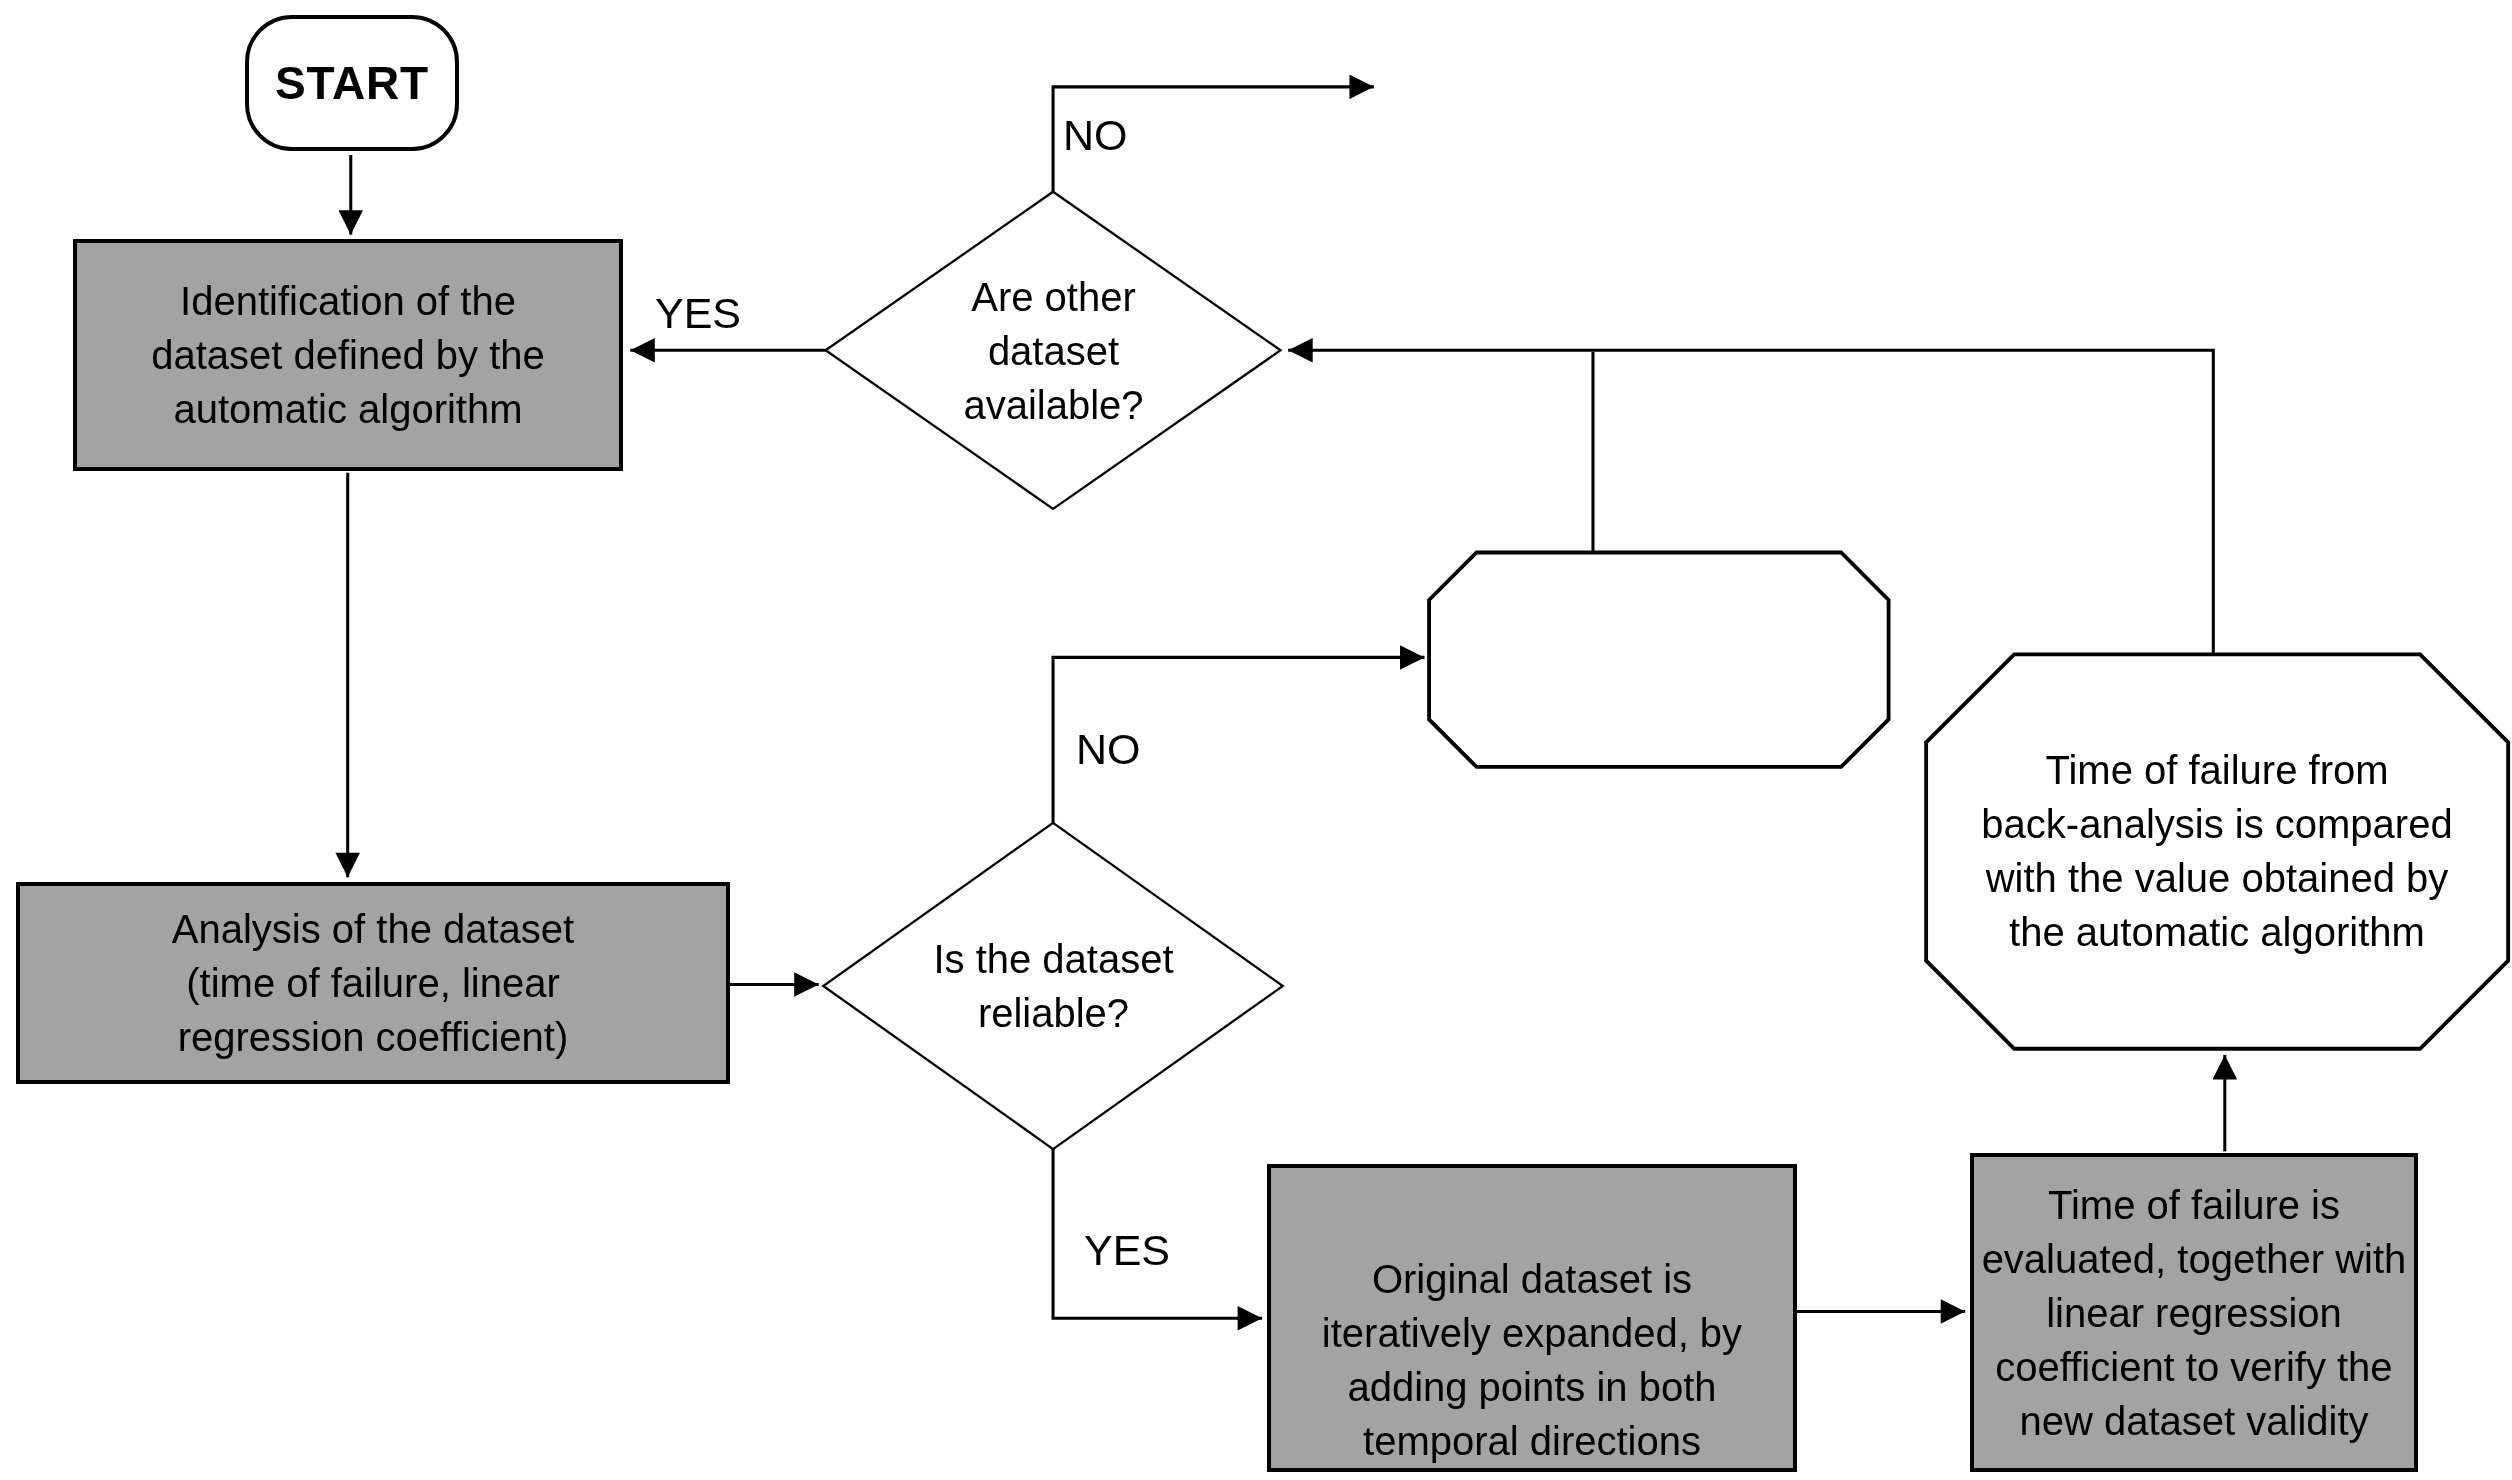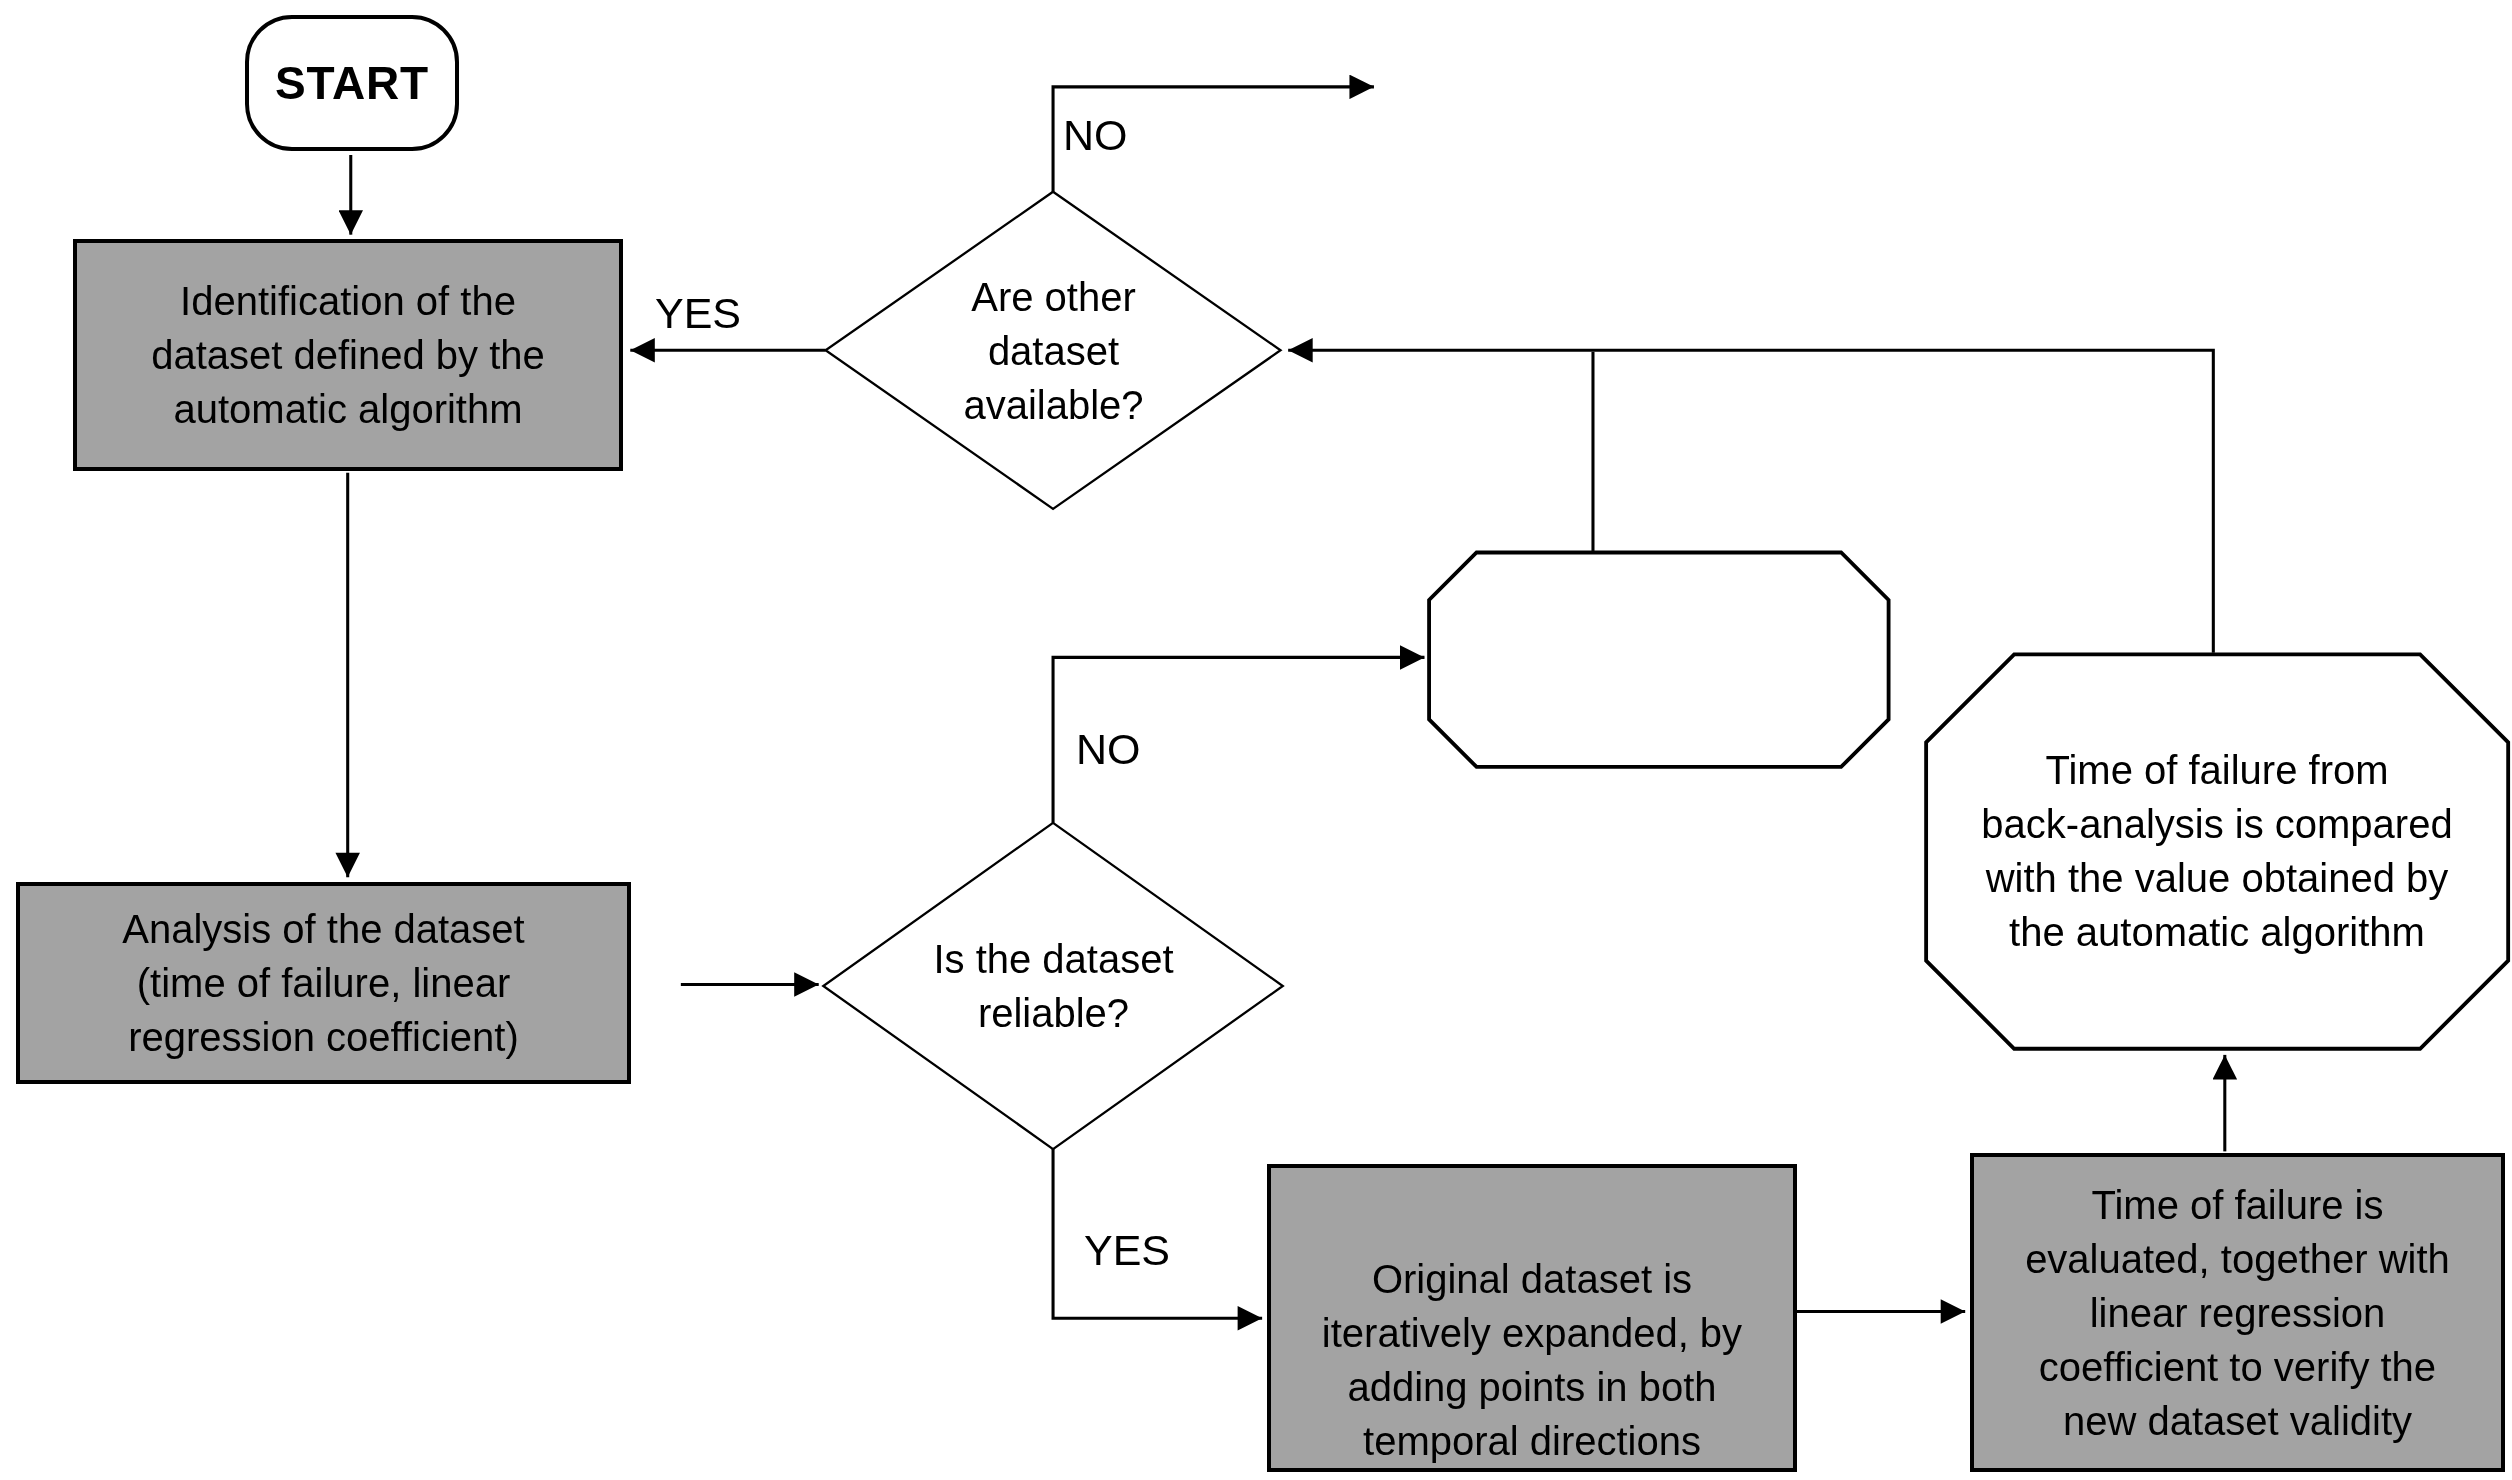--- a/index.html
+++ b/index.html
@@ -109,34 +109,34 @@
     <span class="terminal-label">START</span>
   </div>
 
 
   <div class="node rect" style="left:73px; top:239px; width:550px; height:232px;">
     <span class="node-label">Identification of the
 dataset defined by the
 automatic algorithm</span>
   </div>
 
-  <div class="node rect" style="left:16px; top:882px; width:615px; height:202px;">
+  <div class="node rect" style="left:16px; top:882px; width:714px; height:202px;">
     <span class="node-label">Analysis of the dataset
 (time of failure, linear
 regression coefficient)</span>
   </div>
 
   <div class="node rect" style="left:1267px; top:1164px; width:530px; height:308px;align-items:flex-end;">
     <span class="node-label">Original dataset is
 iteratively expanded, by
 adding points in both
 temporal directions</span>
   </div>
 
-  <div class="node rect" style="left:1970px; top:1153px; width:535px; height:319px;">
+  <div class="node rect" style="left:1970px; top:1153px; width:448px; height:319px;">
     <span class="node-label">Time of failure is
 evaluated, together with
 linear regression
 coefficient to verify the
 new dataset validity</span>
   </div>
 
   <div class="node" style="left:862px; top:230px; width:383px; height:241px;">
     <span class="node-label">Are other
 dataset

